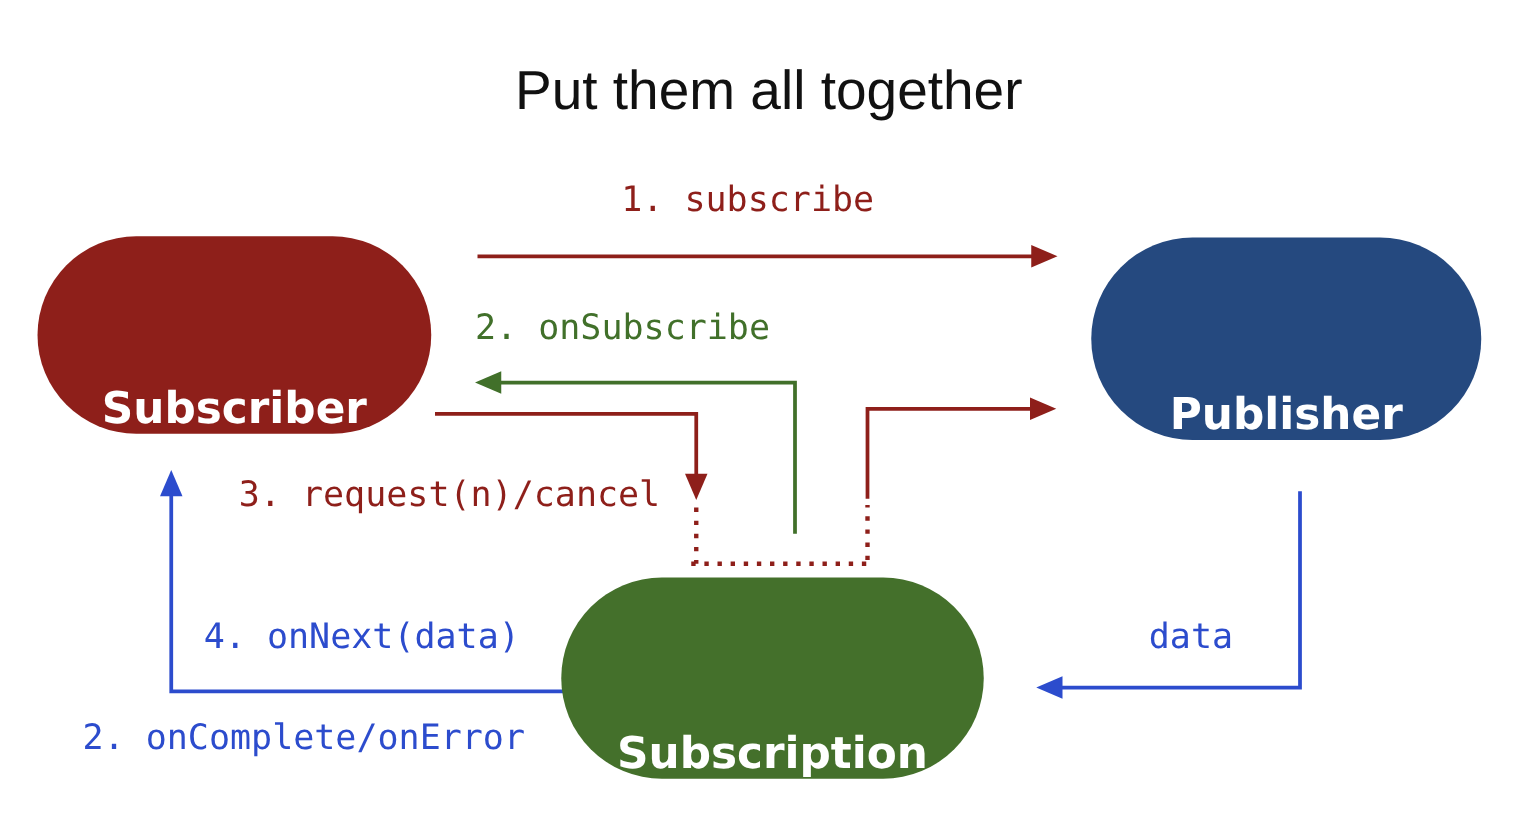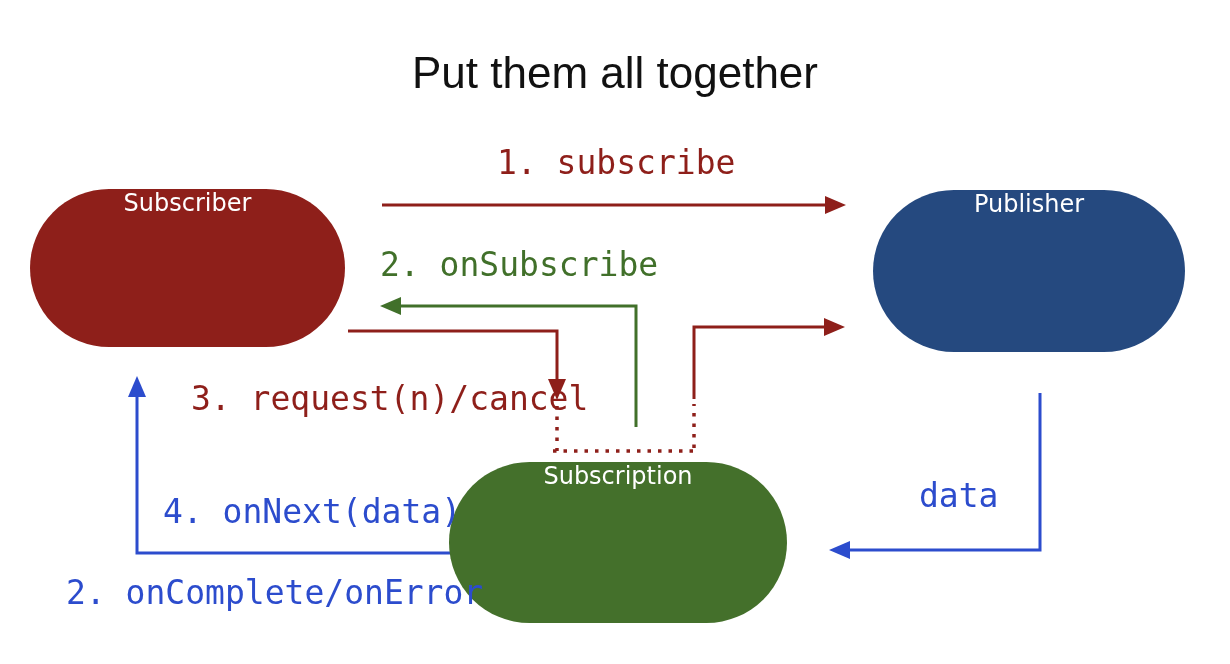--- a/index.html
+++ b/index.html
@@ -27,43 +27,44 @@
   .stroke-green { stroke: var(--green); stroke-width: 3; fill: none; }
   .stroke-blue  { stroke: var(--blue);  stroke-width: 3; fill: none; }
   .dotted-red   { stroke: var(--red); stroke-width: 3.5; fill: none; stroke-dasharray: 3.5 7; stroke-linecap: butt; }
   .fill-red   { fill: var(--red);   stroke: none; }
   .fill-green { fill: var(--green); stroke: none; }
   .fill-blue  { fill: var(--blue);  stroke: none; }
 
   .pill {
     position: absolute;
     display: flex;
-    align-items: flex-start;
+    align-items: flex-end;
     justify-content: center;
     color: #ffffff;
     font-family: "DejaVu Sans", sans-serif;
-    font-size: 24px;
+    font-size: 35px;
     border-radius: 90px;
+    font-weight: bold;
   }
   .pill-subscriber   { left: 30px;  top: 189px; width: 315px; height: 158px; background: var(--red); }
   .pill-publisher    { left: 873px; top: 190px; width: 312px; height: 162px; background: var(--navy); }
   .pill-subscription { left: 449px; top: 462px; width: 338px; height: 161px; background: var(--darkgreen); }
 
   .edge-label {
     position: absolute;
     font-family: "DejaVu Sans Mono", monospace;
-    font-size: 33px;
+    font-size: 28px;
     white-space: nowrap;
   }
   .lbl-subscribe        { left: 497px; top: 143px; color: var(--red); }
   .lbl-onsubscribe      { left: 380px; top: 245px; color: var(--green); }
   .lbl-request          { left: 191px; top: 379px; color: var(--red); }
   .lbl-onnext           { left: 163px; top: 492px; color: var(--blue); text-align: center; }
   .lbl-oncomplete       { left: 66px;  top: 573px; color: var(--blue); }
-  .lbl-data             { left: 919px; top: 476px; color: var(--blue); }
+  .lbl-data             { left: 919px; top: 492px; color: var(--blue); }
 </style>
 </head>
 <body>
 
 <div class="canvas">
 
   <div class="title">Put them all together</div>
 
   <svg class="edges" width="1230" height="664" viewBox="0 0 1230 664" xmlns="http://www.w3.org/2000/svg">
 

